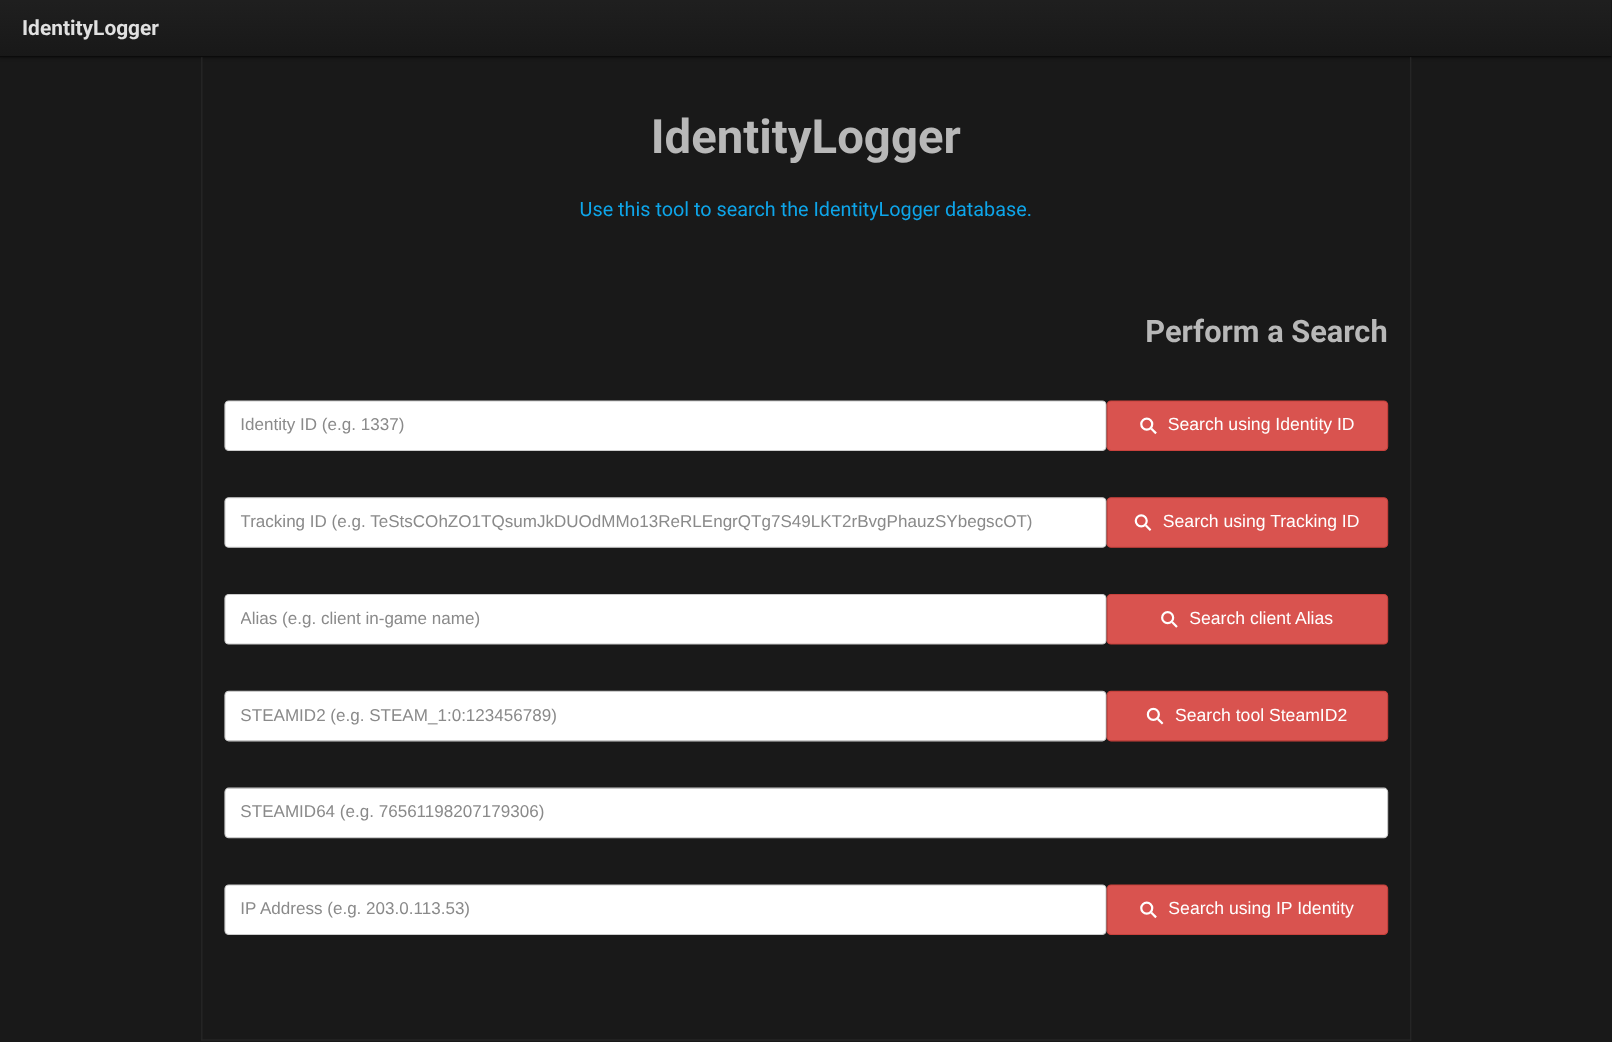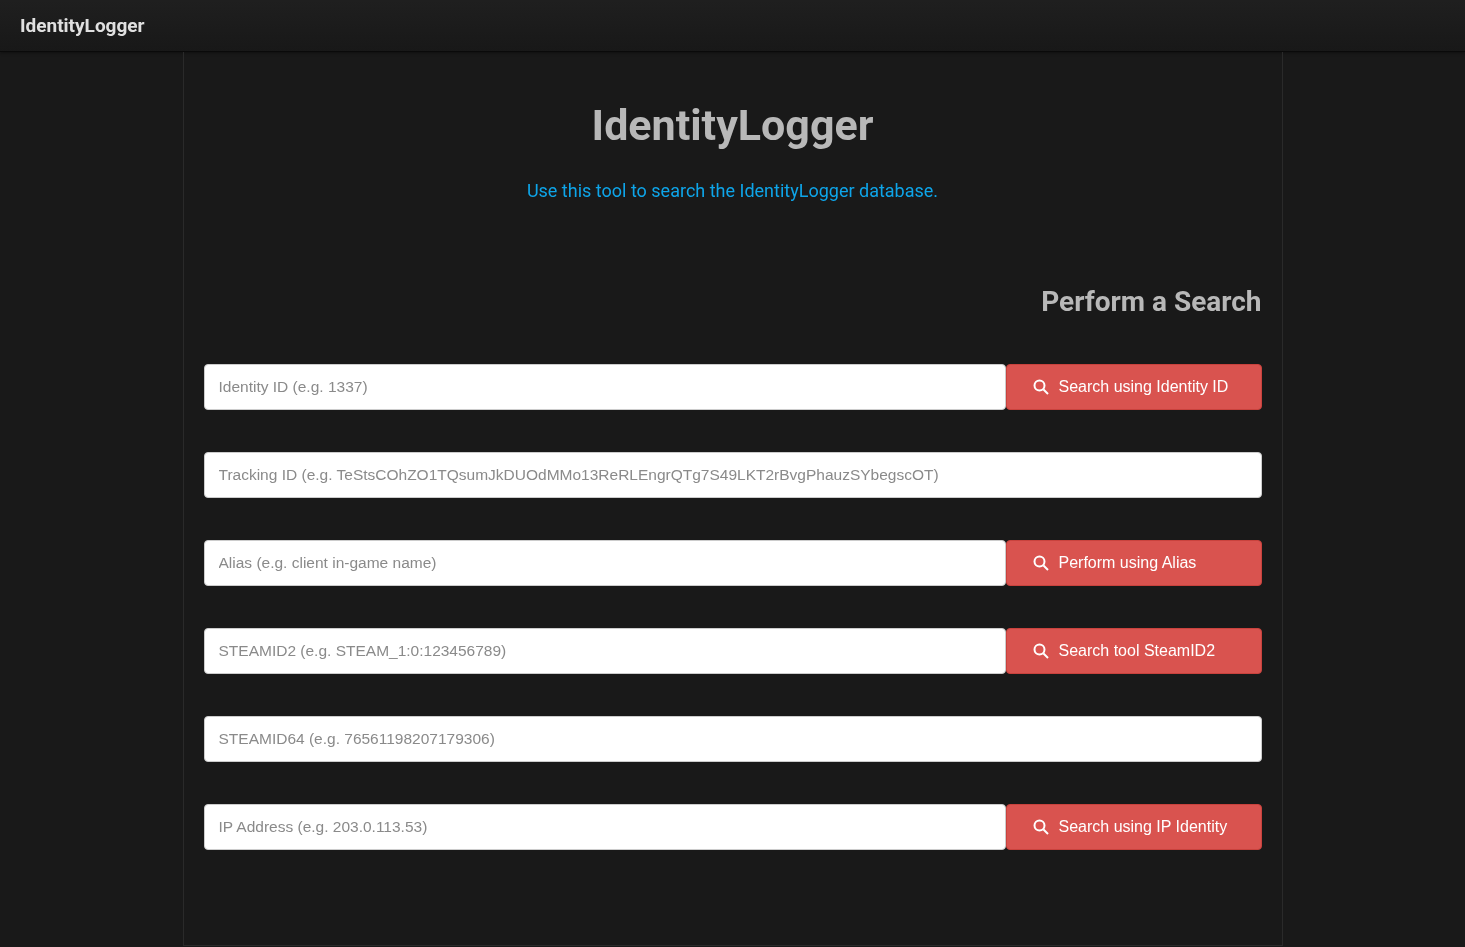--- a/index.html
+++ b/index.html
@@ -89,23 +89,23 @@
       width: 256px;
       background-color: #d9534f;
       border: 1px solid #c9423d;
       border-radius: 4px;
       color: #ffffff;
       font-size: 16px;
       font-weight: 400;
       cursor: pointer;
       display: flex;
       align-items: center;
-      justify-content: flex-start;
+      justify-content: center;
       gap: 10px;
-      padding: 12px 26px;
+      padding: 12px 0;
     }
     
     .search-icon {
       width: 16px;
       height: 16px;
       display: inline-block;
       flex-shrink: 0;
     }
     
     .search-icon svg {
@@ -134,32 +134,41 @@
             <circle cx="6.5" cy="6.5" r="5"></circle>
             <line x1="10.5" y1="10.5" x2="15" y2="15"></line>
           </svg>
       </span>
       <span>Search using Identity ID</span>
     </button>
   </div>
 
   <div class="search-row">
     <input type="text" class="search-input" placeholder="Tracking ID (e.g. TeStsCOhZO1TQsumJkDUOdMMo13ReRLEngrQTg7S49LKT2rBvgPhauzSYbegscOT)" style="">
+    <button class="search-button">
+      <span class="search-icon">
+        <svg viewBox="0 0 16 16" fill="none" stroke="white" stroke-width="2">
+            <circle cx="6.5" cy="6.5" r="5"></circle>
+            <line x1="10.5" y1="10.5" x2="15" y2="15"></line>
+          </svg>
+      </span>
+      <span>Search using Tracking ID</span>
+    </button>
   </div>
 
   <div class="search-row">
     <input type="text" class="search-input" placeholder="Alias (e.g. client in-game name)" style="">
     <button class="search-button">
       <span class="search-icon">
         <svg viewBox="0 0 16 16" fill="none" stroke="white" stroke-width="2">
             <circle cx="6.5" cy="6.5" r="5"></circle>
             <line x1="10.5" y1="10.5" x2="15" y2="15"></line>
           </svg>
       </span>
-      <span>Perform using Alias</span>
+      <span>Search client Alias</span>
     </button>
   </div>
 
   <div class="search-row">
     <input type="text" class="search-input" placeholder="STEAMID2 (e.g. STEAM_1:0:123456789)" style="">
     <button class="search-button">
       <span class="search-icon">
         <svg viewBox="0 0 16 16" fill="none" stroke="white" stroke-width="2">
             <circle cx="6.5" cy="6.5" r="5"></circle>
             <line x1="10.5" y1="10.5" x2="15" y2="15"></line>

